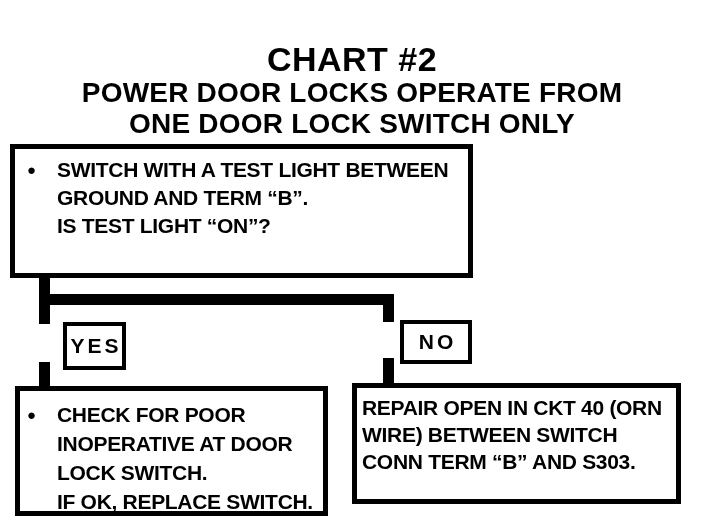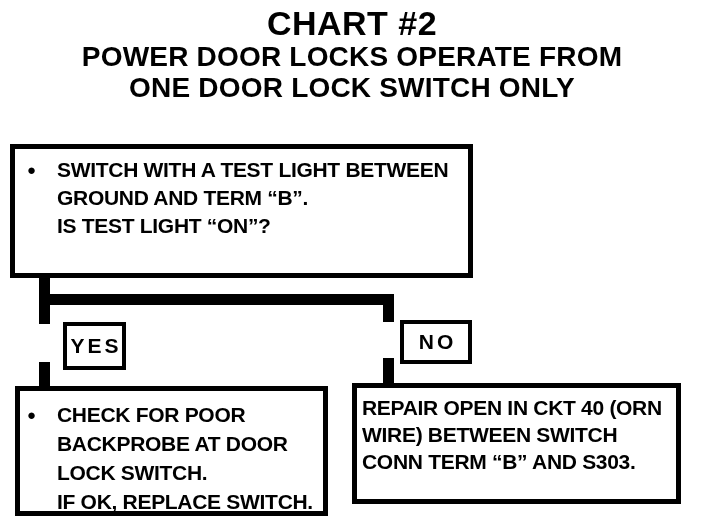--- a/index.html
+++ b/index.html
@@ -2,21 +2,21 @@
 <html><head>
 <meta charset="utf-8">
 <style>
   html,body { margin:0; padding:0; background:#fff; }
   .page {
     position:relative; width:704px; height:524px; background:#ffffff;
     font-family:"Liberation Sans","DejaVu Sans",sans-serif; color:#000;
     overflow:hidden;
   }
   .ttl { position:absolute; left:0; width:704px; text-align:center;
-         font-weight:700; white-space:nowrap; }
+         font-weight:700; white-space:nowrap;margin-top:36px; }
   #title-main { top:4px;  font-size:34px; letter-spacing:0.5px; }
   #title-sub1 { top:41px; font-size:28px; letter-spacing:0.2px; }
   #title-sub2 { top:72px; font-size:28px; letter-spacing:0.2px; }
 
   .fbox { position:absolute; box-sizing:border-box; background:#fff;
           border:5px solid #000; }
   .fbox.thin { border-width:4px;margin-left:48px; }
 
   .conn { position:absolute; background:#000; }
 
@@ -79,21 +79,21 @@
     </div>
   </div>
 
   <div class="fbox thin decision" id="yes-box">YES</div>
   <div class="fbox thin decision" id="no-box">NO</div>
 
   <div class="fbox" id="yes-action">
     <span class="bullet" id="yes-action-bullet">●</span>
     <div class="blines" id="yes-action-lines">
       <div class="bline">CHECK FOR POOR</div>
-      <div class="bline">BACKPROBE AT DOOR</div>
+      <div class="bline">INOPERATIVE AT DOOR</div>
       <div class="bline">LOCK SWITCH.</div>
       <div class="bline">IF OK, REPLACE SWITCH.</div>
     </div>
   </div>
 
   <div class="fbox" id="no-action">
     <div class="blines" id="no-action-lines">
       <div class="bline">REPAIR OPEN IN CKT 40 (ORN</div>
       <div class="bline">WIRE) BETWEEN SWITCH</div>
       <div class="bline">CONN TERM “B” AND S303.</div>

